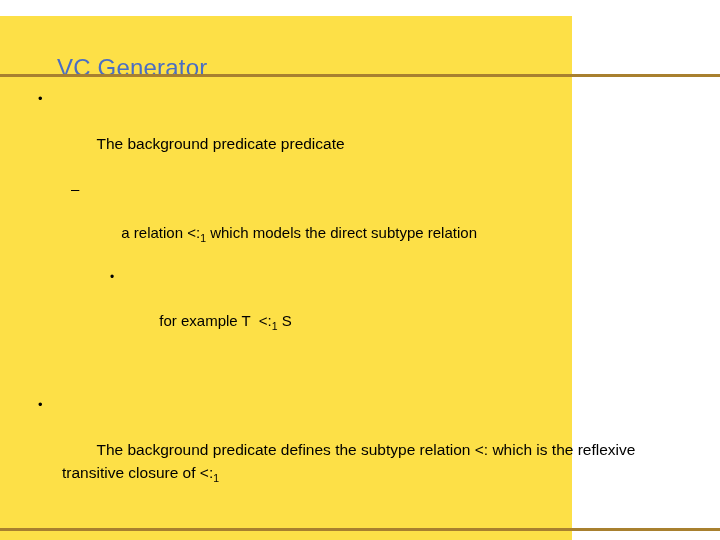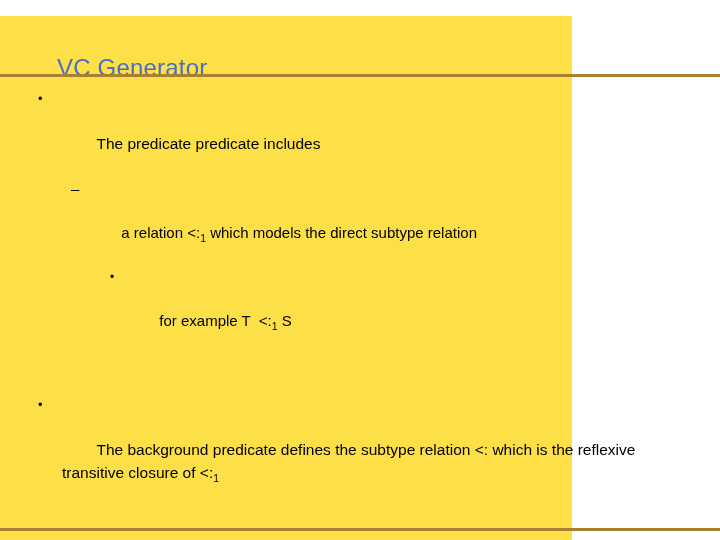--- a/index.html
+++ b/index.html
@@ -125,21 +125,21 @@
 
   <div class="rule rule-top"></div>
   <div class="rule rule-bottom"></div>
 
   <div class="body-area">
 
     <div class="bullet-group group-gap-1">
 
       <div class="line lvl1">
         <span class="marker">•</span>
-        <span>The predicate predicate includes</span>
+        <span>The background predicate predicate</span>
       </div>
 
       <div class="line lvl2">
         <span class="marker">–</span>
         <span>a relation &lt;:</span><span class="sub">1</span><span> which models the direct subtype relation</span>
       </div>
 
       <div class="line lvl3">
         <span class="marker">•</span>
         <span>for example T  &lt;:</span><span class="sub">1</span><span> S</span>

